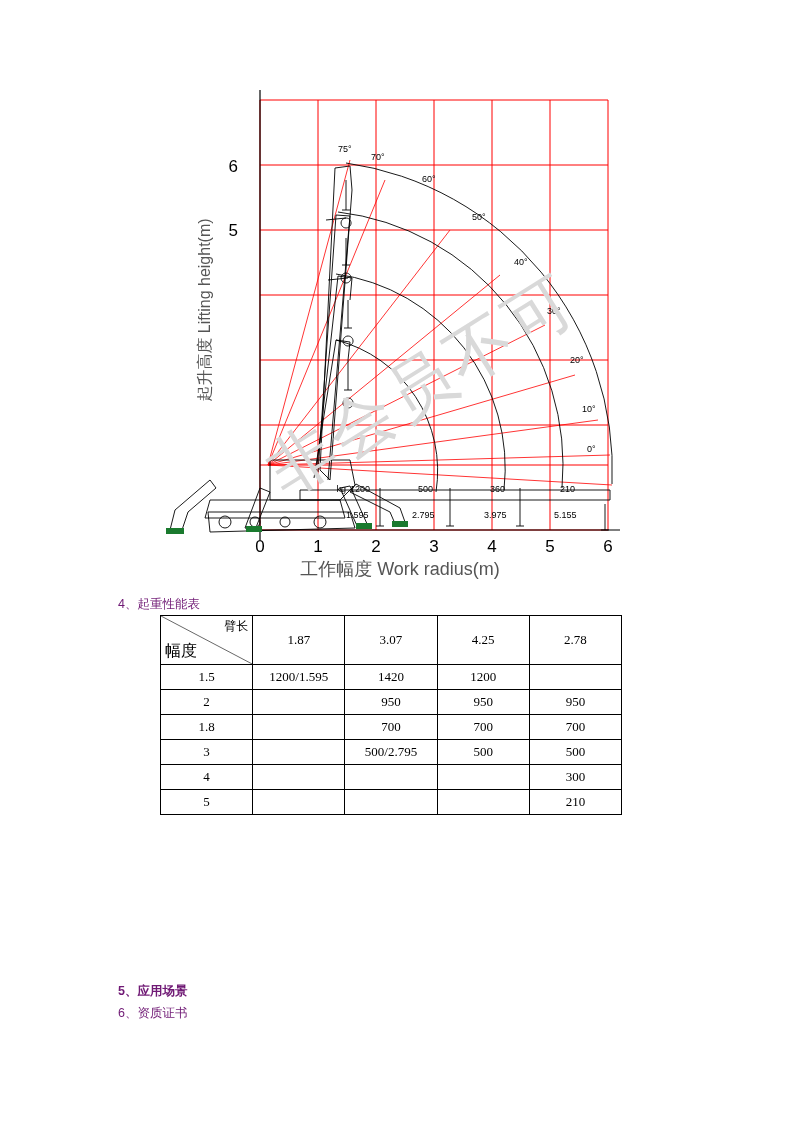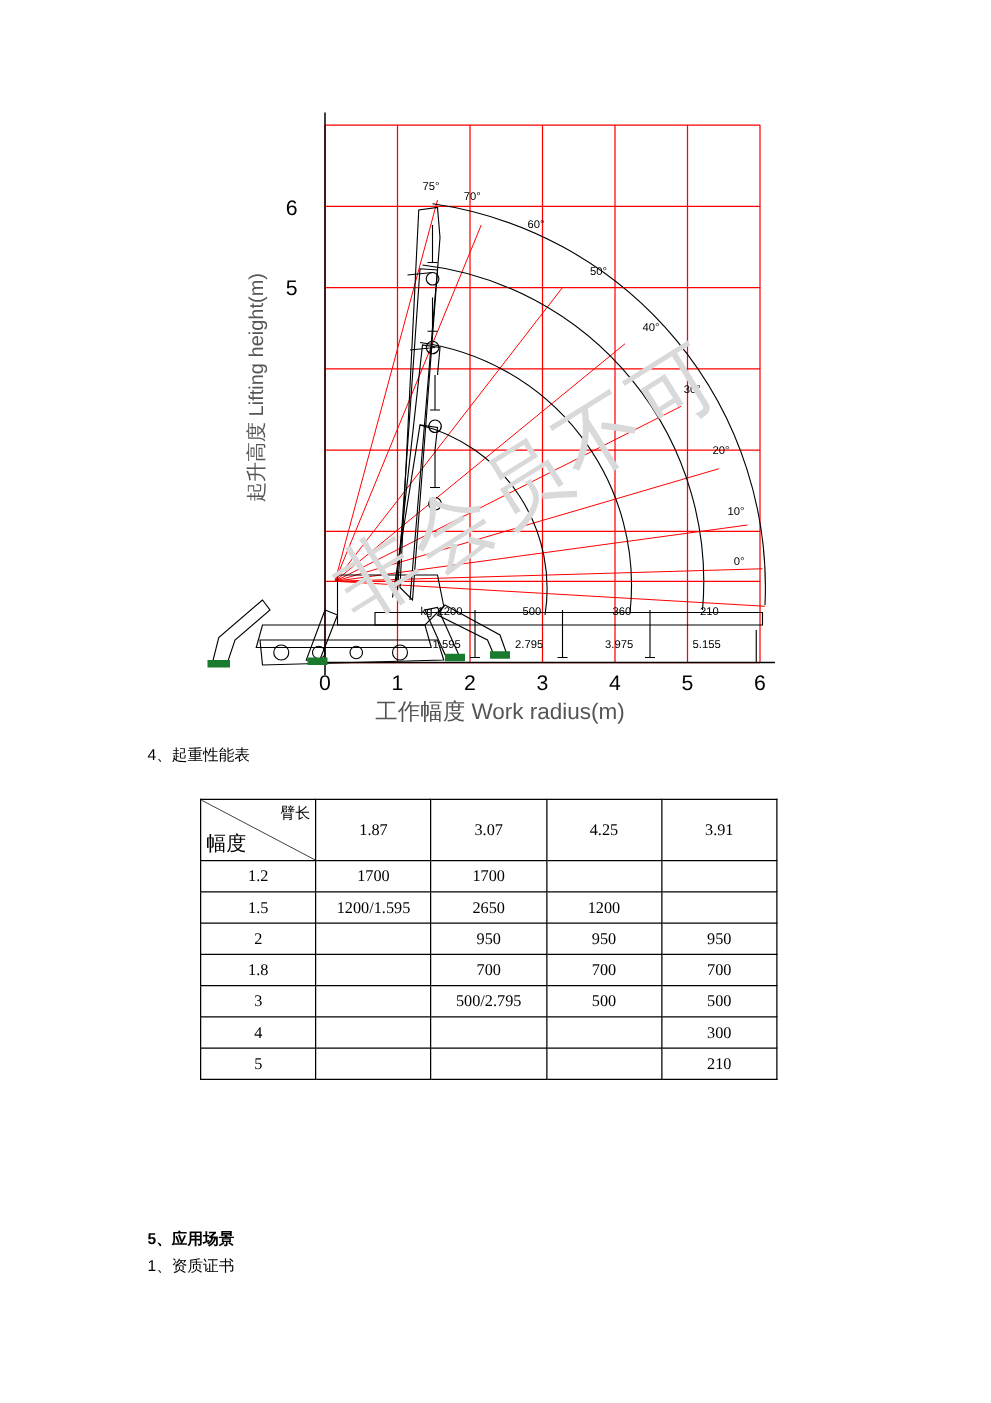--- a/index.html
+++ b/index.html
@@ -39,32 +39,32 @@
     pointer-events: none;
     font-family: "Liberation Sans", sans-serif;
     z-index: 5;
   }
 
   
   .caption {
     position: absolute;
     font-size: 12.5px;
     font-family: "Liberation Sans", sans-serif;
-    color: #000000;
+    color: #701a75;
     white-space: nowrap;
   }
   #cap-table { left: 118px; top: 596px; }
   #cap-scene { left: 118px; top: 983px; font-weight: bold; }
   #cap-cert  { left: 118px; top: 1005px; }
 
   
   #perf-table-wrap {
     position: absolute;
     left: 160px;
-    top: 639px;
+    top: 615px;
     width: 462px;
   }
   table.perf {
     border-collapse: collapse;
     width: 462px;
     table-layout: fixed;
     background: #fff;
     position: relative;
     z-index: 3;
   }
@@ -256,34 +256,27 @@
         <td class="corner">
           <svg class="diag" viewBox="0 0 100 100" preserveAspectRatio="none">
             <line x1="0" y1="0" x2="100" y2="100" stroke="#000" stroke-width="0.6" vector-effect="non-scaling-stroke"></line>
           </svg>
           <span class="lbl-boom">臂长</span>
           <span class="lbl-radius">幅度</span>
         </td>
         <td>1.87</td>
         <td>3.07</td>
         <td>4.25</td>
-        <td>3.91</td>
-      </tr>
-
-      <tr>
-        <td>1.2</td>
-        <td>1700</td>
-        <td>1700</td>
-        <td></td>
-        <td></td>
-      </tr>
+        <td>2.78</td>
+      </tr>
+
       <tr>
         <td>1.5</td>
         <td>1200/1.595</td>
-        <td>2650</td>
+        <td>1420</td>
         <td>1200</td>
         <td></td>
       </tr>
       <tr>
         <td>2</td>
         <td></td>
         <td>950</td>
         <td>950</td>
         <td>950</td>
       </tr>
@@ -313,13 +306,13 @@
         <td></td>
         <td></td>
         <td></td>
         <td>210</td>
       </tr>
     </tbody>
   </table>
 </div>
 
 <div class="caption" id="cap-scene">5、应用场景</div>
-<div class="caption" id="cap-cert">1、资质证书</div>
+<div class="caption" id="cap-cert">6、资质证书</div>
 
 </body></html>

